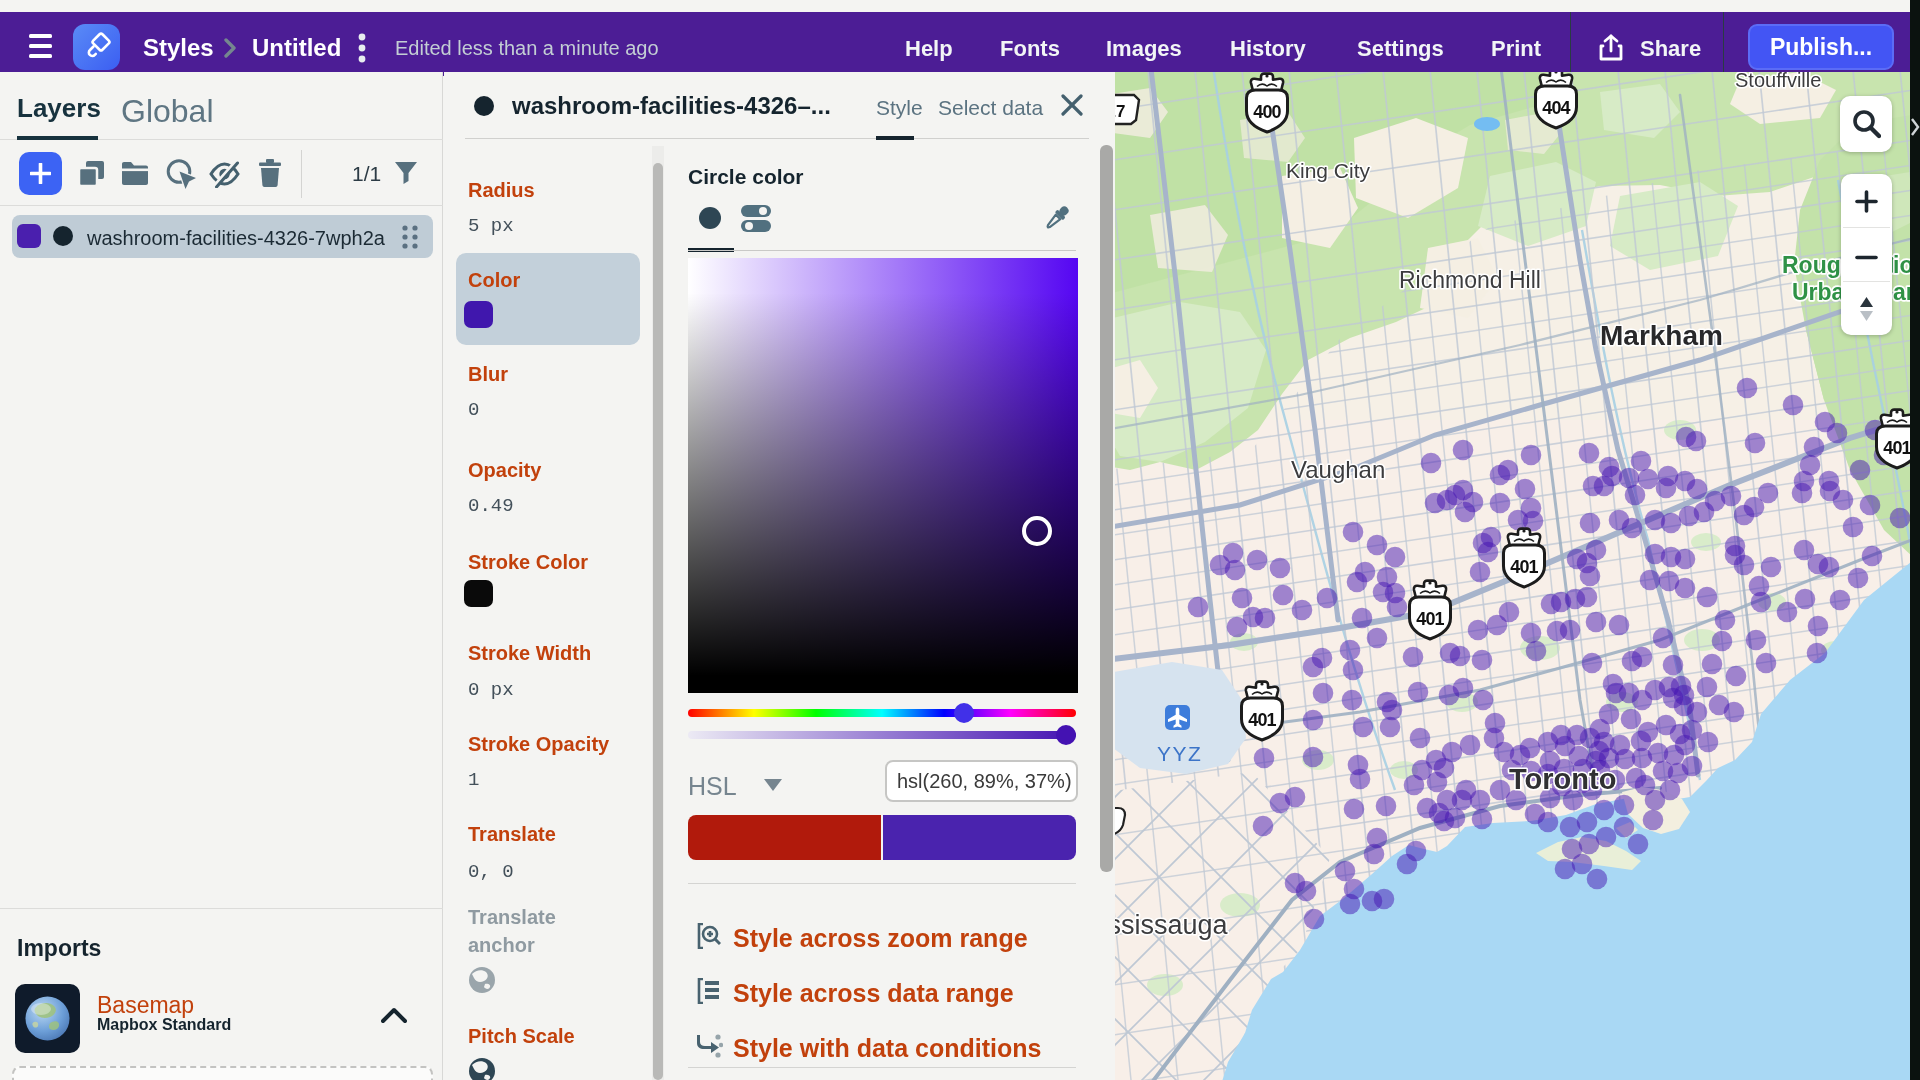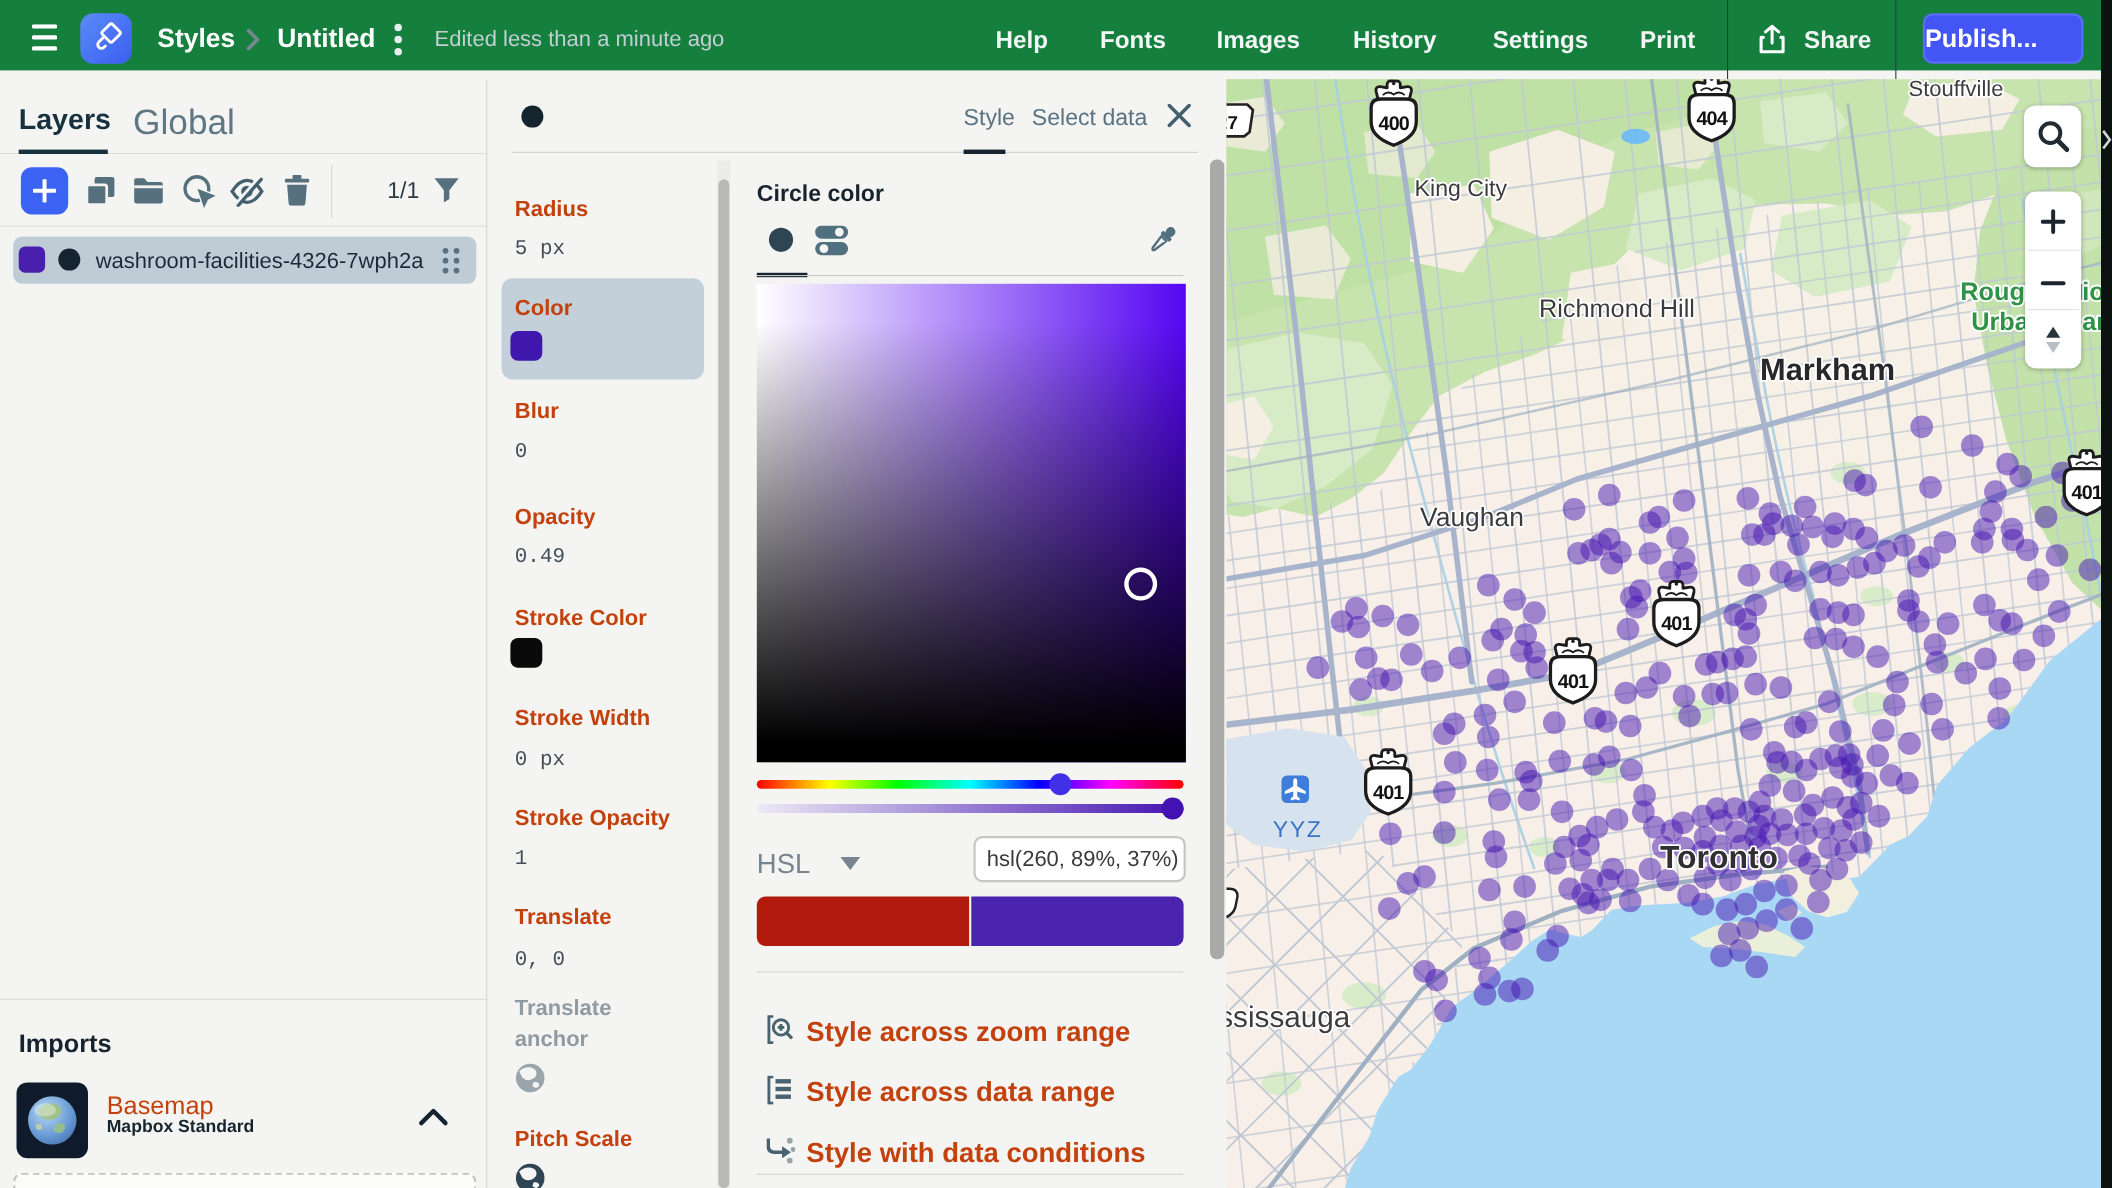--- a/index.html
+++ b/index.html
@@ -1,17 +1,17 @@
 <!DOCTYPE html>
 <html><head><meta charset="utf-8"><style>
 *{margin:0;padding:0;box-sizing:border-box}
 html,body{width:1920px;height:1080px;overflow:hidden;font-family:"Liberation Sans",sans-serif;background:#f4f4f2;position:relative}
 .abs{position:absolute}
 
-#topbar{position:absolute;left:0;top:0;width:1920px;height:64px;background:#15803d;color:#fff}
+#topbar{position:absolute;left:0;top:12px;width:1920px;height:64px;background:#4c1d95;color:#fff}
 #topbar .navitem{position:absolute;top:24px;font-size:22px;font-weight:bold;color:#f2f5f6}
 
 #leftpanel{position:absolute;left:0;top:72px;width:443px;height:1008px;background:#f4f4f2;border-right:1px solid #d8d8d6}
 
 #midpanel{position:absolute;left:444px;top:72px;width:673px;height:1008px;background:#f4f4f2}
 
 #rstrip{position:absolute;left:1910px;top:0;width:10px;height:1080px;background:#0b120f}
 .sep{position:absolute;background:#dcdcda;height:1px}
 .vsep{position:absolute;background:#d4d4d2;width:1px}
 .lbl{position:absolute;font-size:20px;font-weight:bold;color:#c2410c}
@@ -57,21 +57,21 @@
   <svg class="abs" style="left:1598px;top:22px" width="26" height="28">
       <g stroke="#fff" stroke-width="2.8" fill="none" stroke-linecap="round" stroke-linejoin="round">
         <path d="M13 2 L13 17"></path>
         <path d="M7 7 L13 2 L19 7"></path>
         <path d="M5 12 L3 12 L3 25 L23 25 L23 12 L21 12"></path>
       </g>
     </svg>
   <div class="navitem" style="left:1640px">Share</div>
   <div class="abs" style="left:1570px;top:0;width:1px;height:72px;background:#2a3c43"></div>
   <div class="abs" style="left:1723px;top:0;width:1px;height:72px;background:#2a3c43"></div>
-  <div class="abs" style="left:1748px;top:12px;width:146px;height:46px;background:#4355f4;border:2px solid #5b6cf6;box-sizing:border-box;border-radius:9px;line-height:42px;font-size:23px;font-weight:bold;color:#fff">Publish...</div>
+  <div class="abs" style="left:1748px;top:12px;width:146px;height:46px;background:#4355f4;border:2px solid #5b6cf6;box-sizing:border-box;border-radius:9px;text-align:center;line-height:42px;font-size:23px;font-weight:bold;color:#fff">Publish...</div>
 </div>
 
 <div id="leftpanel">
   <div class="abs" style="left:17px;top:21px;font-size:26px;font-weight:bold;color:#17323e">Layers</div>
   <div class="abs" style="left:121px;top:21px;font-size:32px;color:#5f7683">Global</div>
   <div class="sep" style="left:0;top:67px;width:443px"></div>
   <div class="abs" style="left:17px;top:64px;width:81px;height:4px;background:#17323e"></div>
 
   <div class="abs" style="left:19px;top:80px;width:43px;height:43px;background:#3c63f4;border-radius:10px"></div>
   <svg class="abs" style="left:30px;top:91px" width="21" height="21">
@@ -160,20 +160,21 @@
   <div class="abs" style="left:97px;top:944px;font-size:16px;font-weight:bold;color:#15242e">Mapbox Standard</div>
   <svg class="abs" style="left:381px;top:934px" width="26" height="18">
       <path d="M2 15 L13 4 L24 15" stroke="#15242e" stroke-width="4" fill="none" stroke-linecap="round" stroke-linejoin="round"></path>
     </svg>
 
   <div class="abs" style="left:12px;top:994px;width:421px;height:30px;border:2px dashed #c3c3c1;border-radius:8px;background:#fbfbfa"></div>
 </div>
 
 <div id="midpanel">
   <div class="abs" style="left:30px;top:24px;width:20px;height:20px;background:#15242e;border-radius:50%"></div>
+  <div class="abs" style="left:68px;top:20px;font-size:24px;font-weight:bold;color:#15242e">washroom-facilities-4326–...</div>
   <div class="abs" style="left:432px;top:24px;font-size:21px;color:#5b7381">Style</div>
   <div class="abs" style="left:494px;top:24px;font-size:21px;color:#5b7381">Select data</div>
   <svg class="abs" style="left:617px;top:22px" width="22" height="22">
       <g stroke="#44606e" stroke-width="3.2" stroke-linecap="round">
         <path d="M2 2 L20 20"></path>
         <path d="M20 2 L2 20"></path>
       </g>
     </svg>
   <div class="sep" style="left:21px;top:66px;width:624px;background:#d0d0ce"></div>
   <div class="abs" style="left:432px;top:64px;width:38px;height:4px;background:#15242e"></div>

